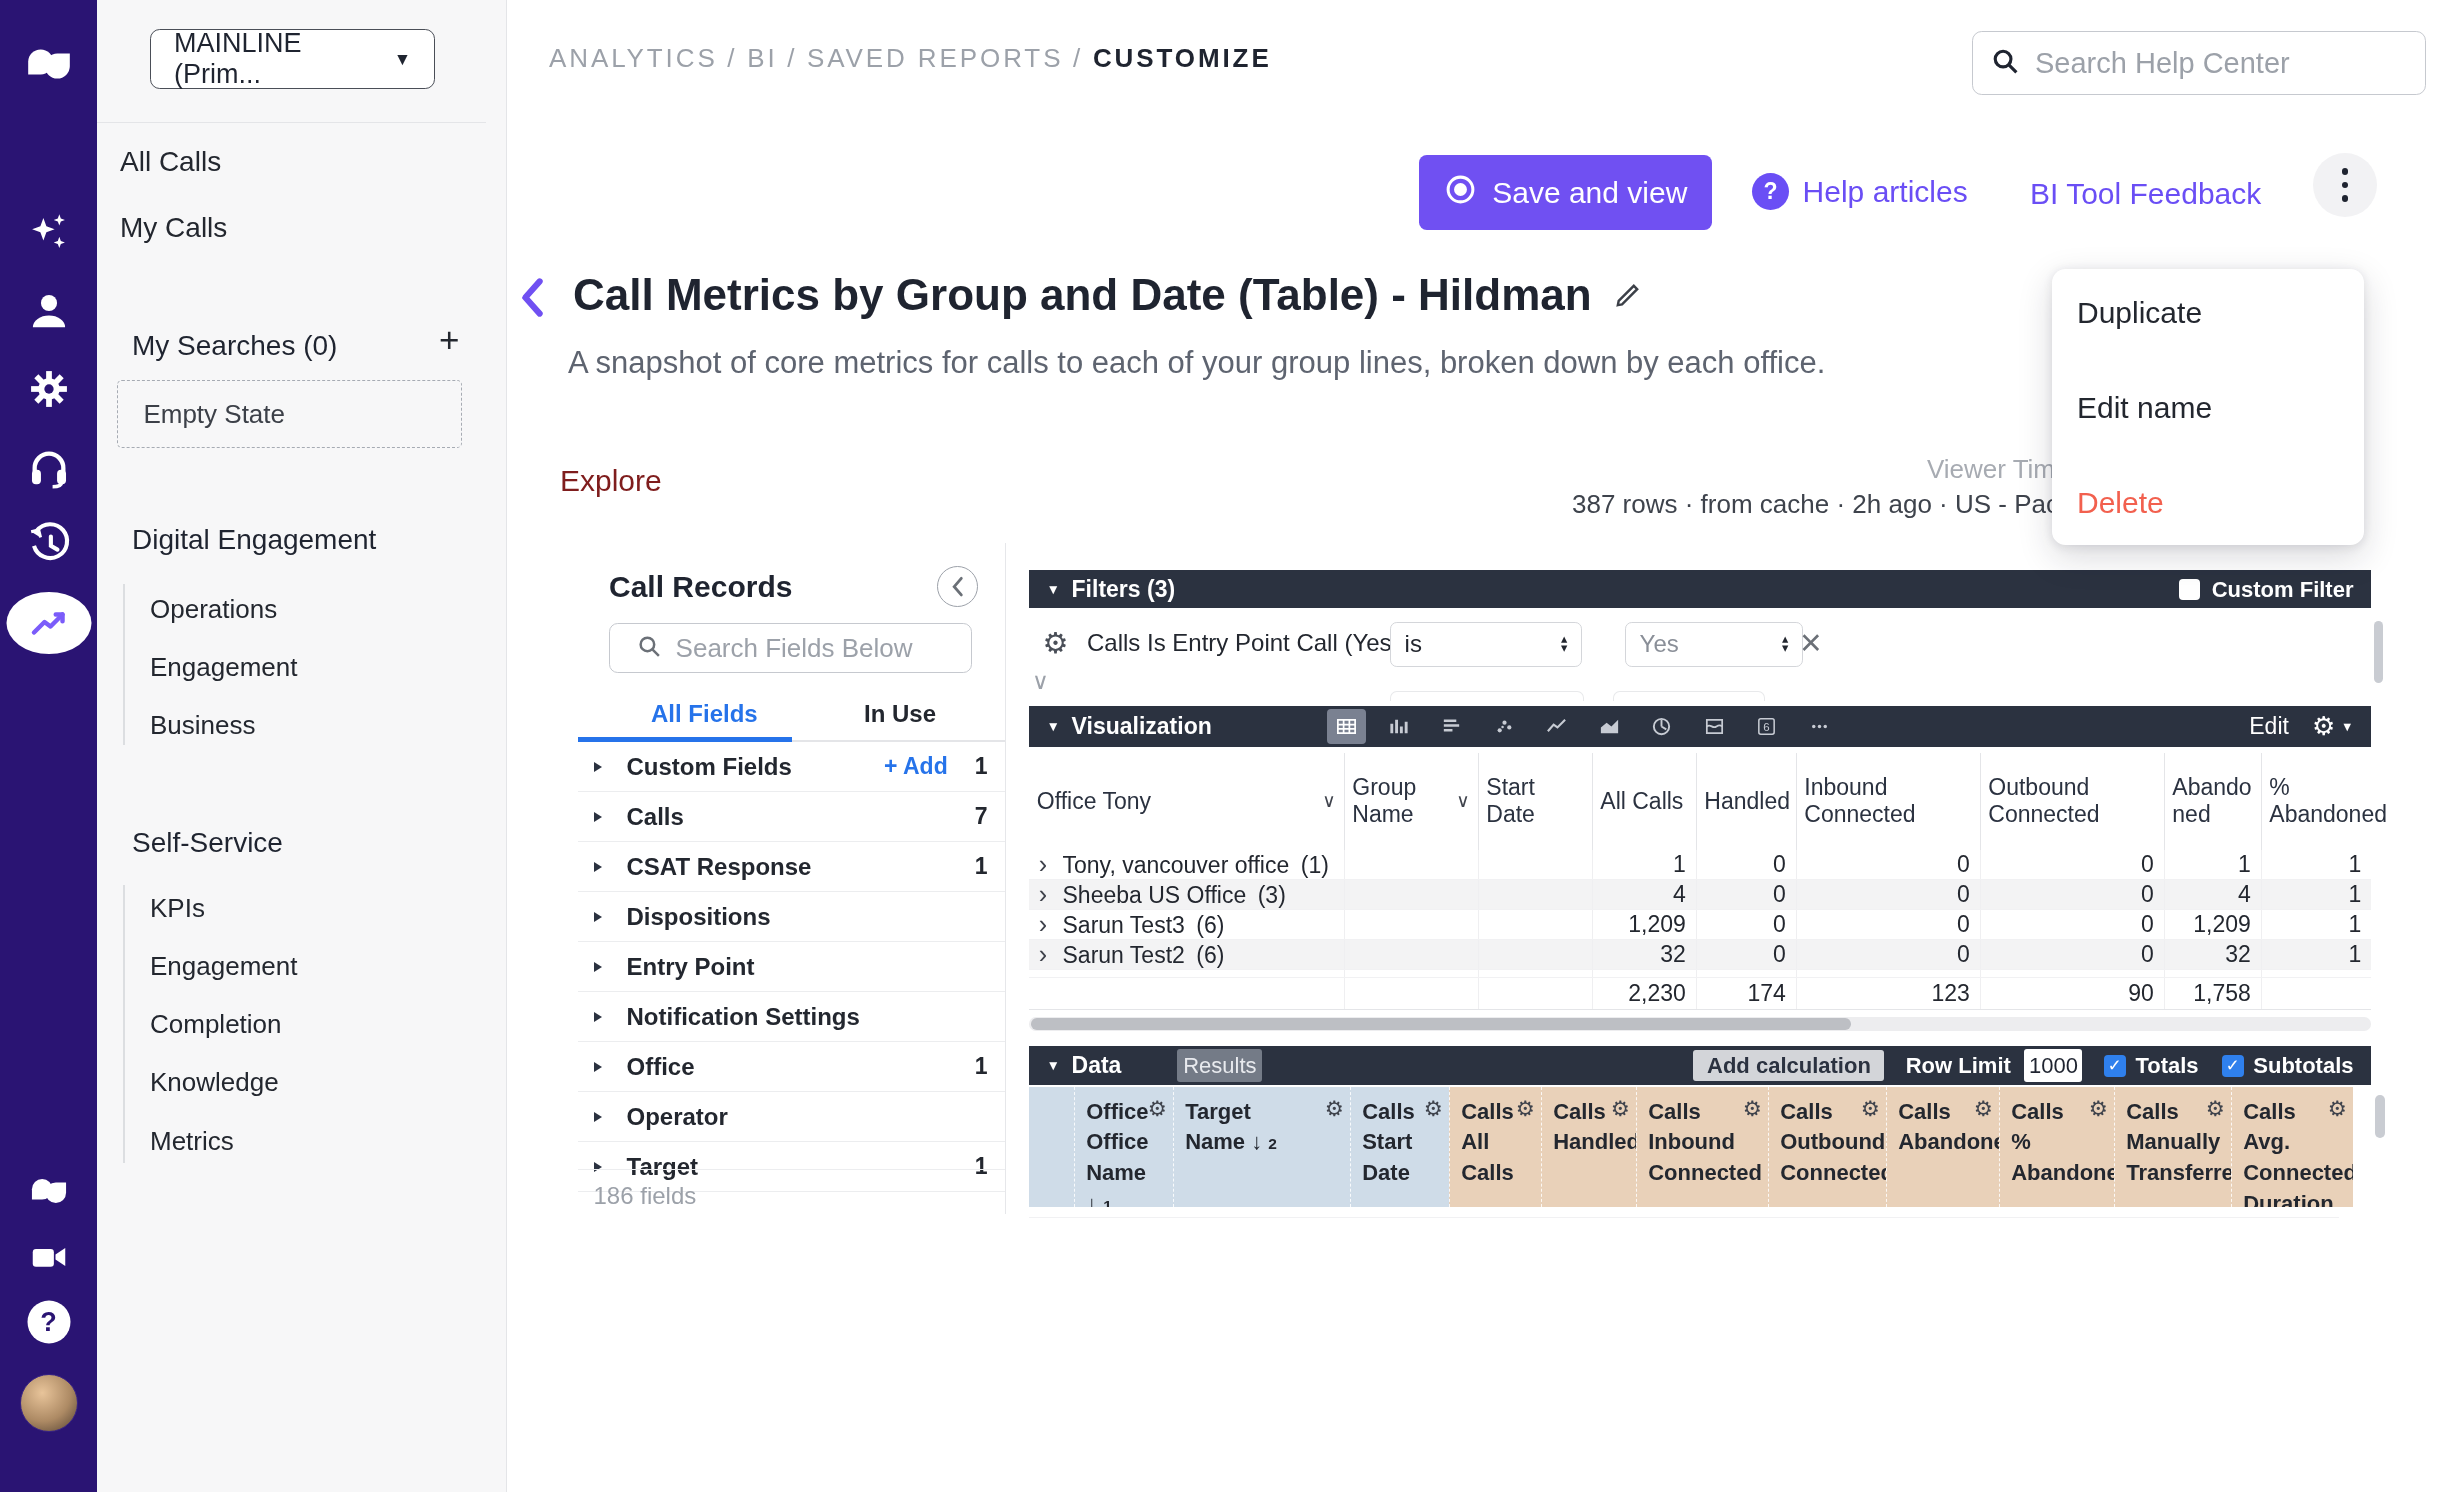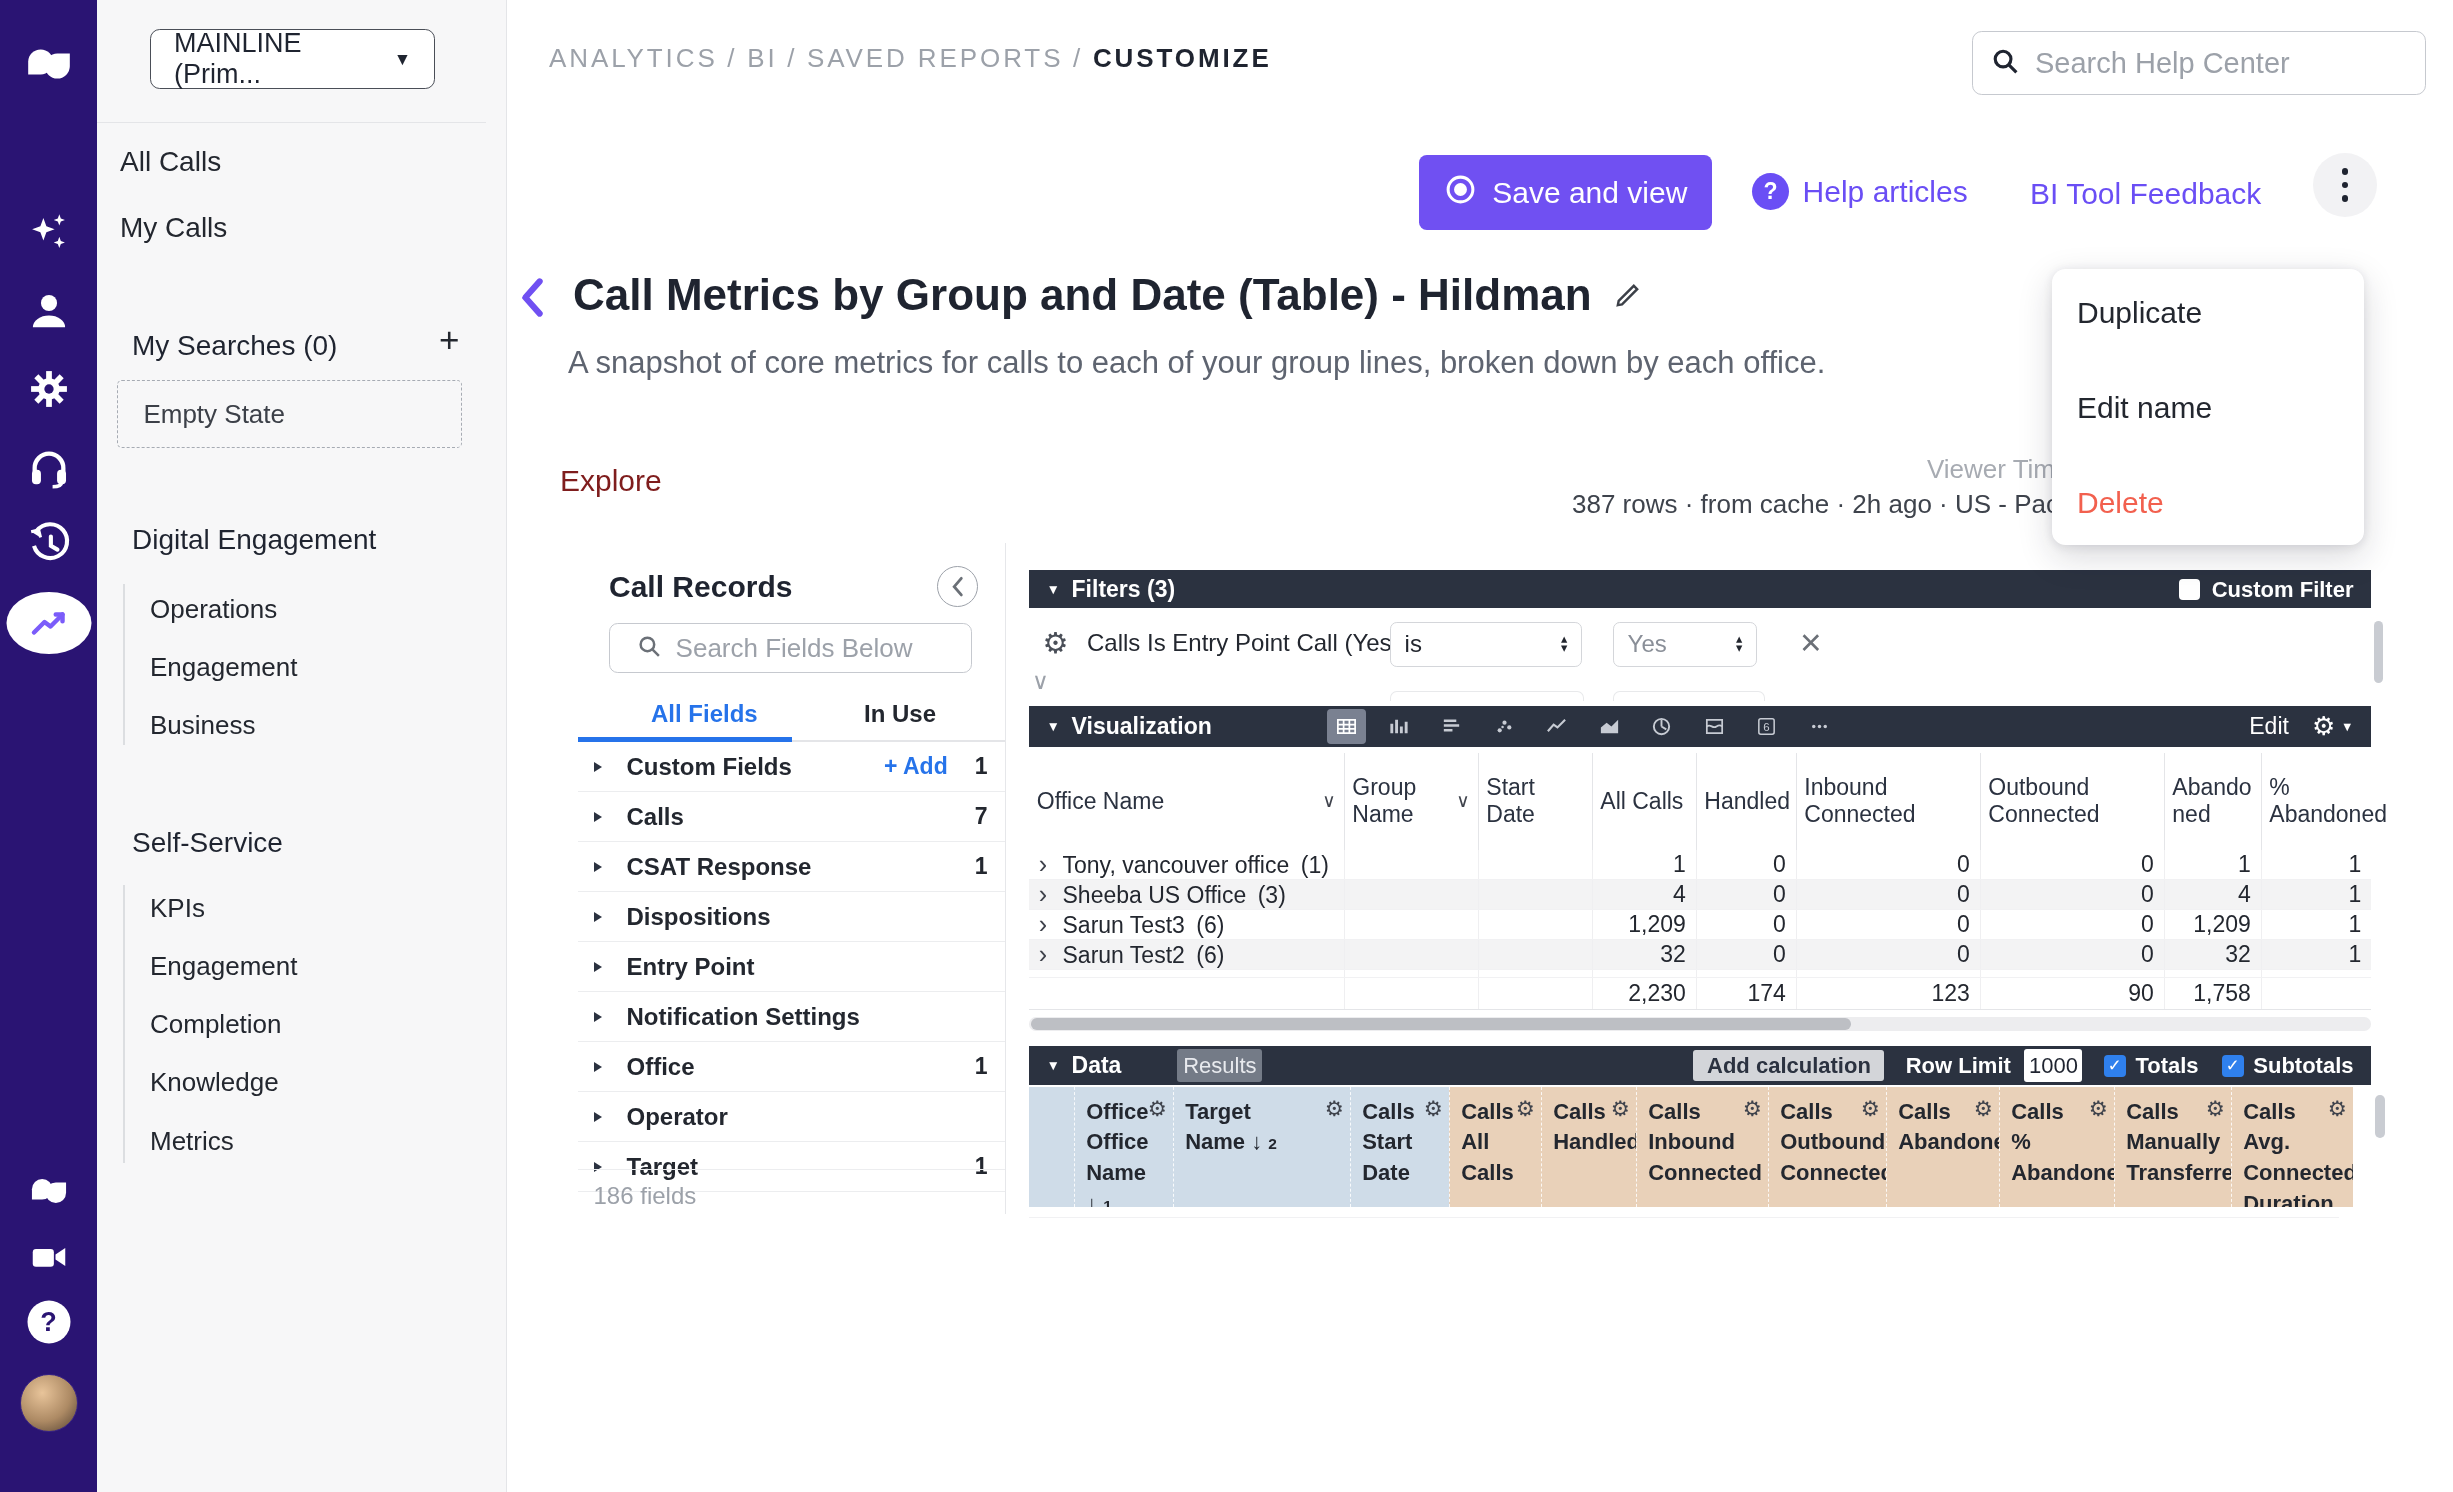--- a/index.html
+++ b/index.html
@@ -370,21 +370,21 @@
   <div class="filter-row">
     <span class="filter-gear">⚙</span>
     <span class="filter-label">Calls Is Entry Point Call (Yes / No)</span>
     <div class="fselect" style="left:361px;width:192px">
       <span>is</span>
       <span class="updown">
           <span>▴</span>
           <span>▾</span>
         </span>
     </div>
-    <div class="fselect" style="left:584px;width:144px">
+    <div class="fselect" style="left:596px;width:178px">
       <span style="color:#8A8F98">Yes</span>
       <span class="updown">
           <span>▴</span>
           <span>▾</span>
         </span>
     </div>
     <span class="fx">×</span>
   </div>
   <div class="vscroll" style="left:2374px;top:621px;width:8.7px;height:62px"></div>
   <div class="fchev">∨</div>
@@ -469,21 +469,21 @@
         <col style="width: 100px;">
         <col style="width: 184px;">
         <col style="width: 184px;">
         <col style="width: 97px;">
         <col style="width: 110px;">
       </colgroup>
       <thead>
         <tr>
           <th>
             <div class="hflex">
-              <span>Office Name</span>
+              <span>Office Tony</span>
               <span class="hcaret">∨</span>
             </div>
           </th>
           <th>
             <div class="hflex">
               <span>Group Name</span>
               <span class="hcaret">∨</span>
             </div>
           </th>
           <th>Start Date</th>

